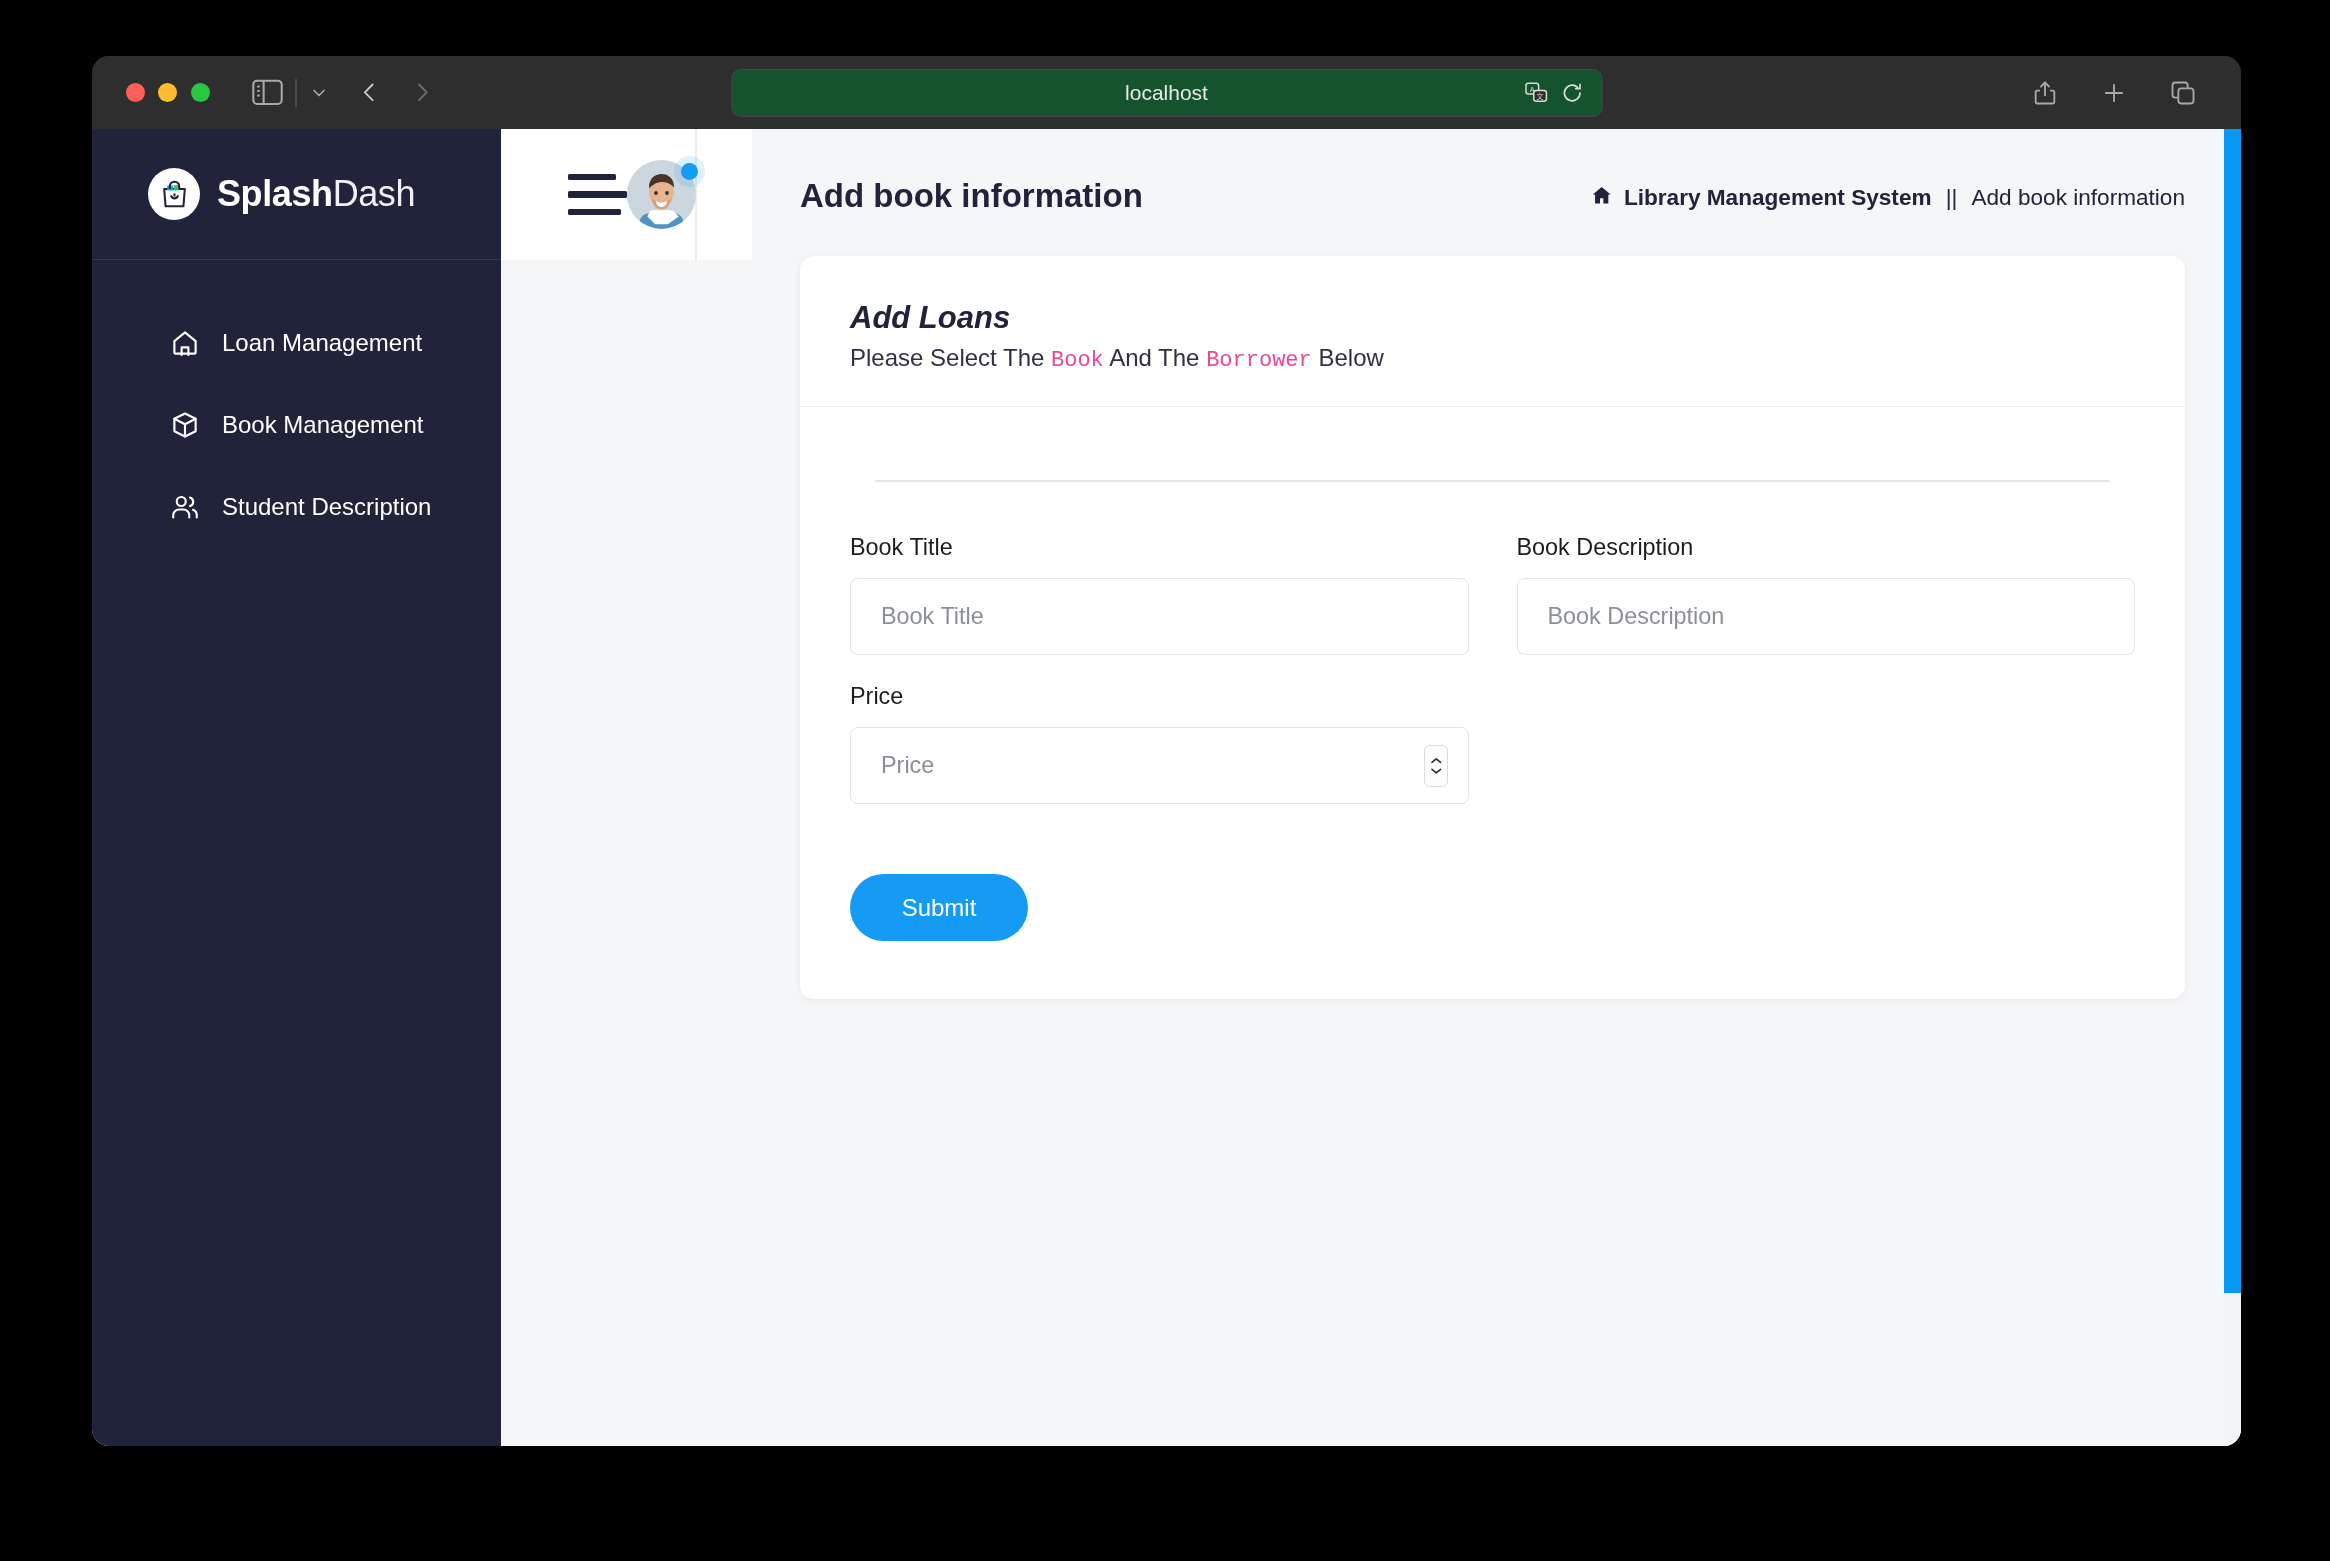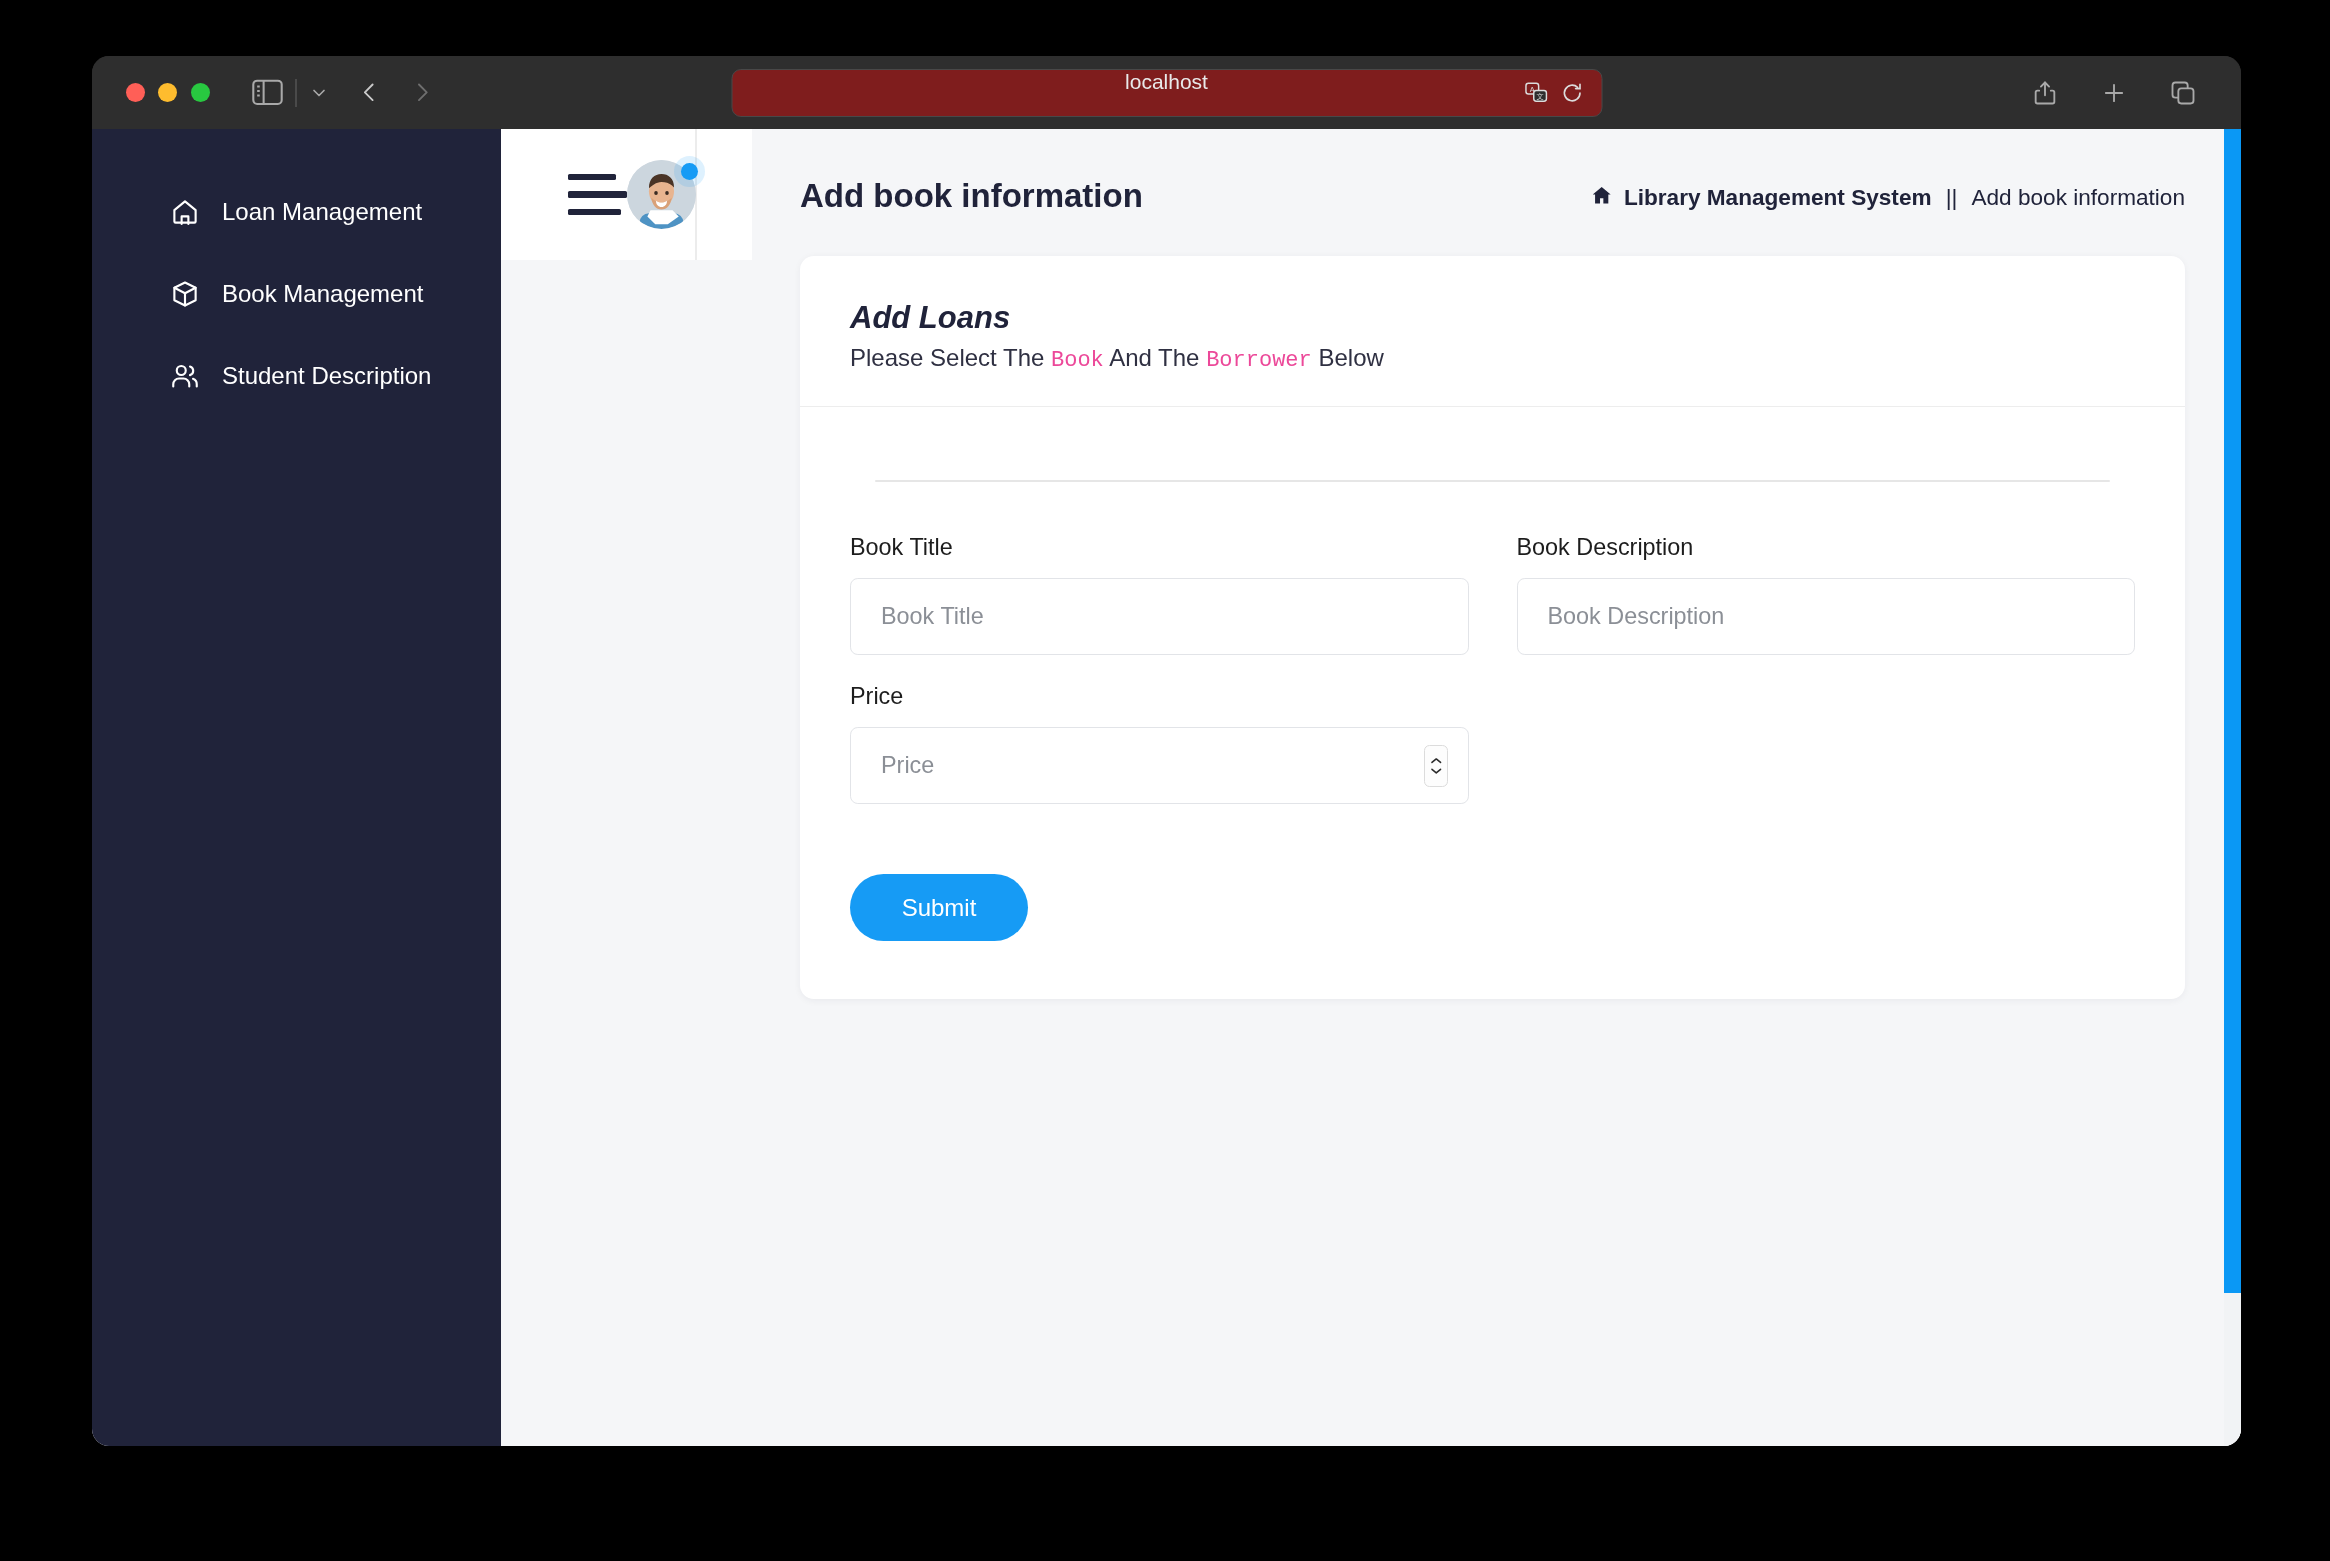--- a/index.html
+++ b/index.html
@@ -48,24 +48,24 @@
   }
   .tb-sep {
     width: 1.6px; height: 28px; background: #4a4a4a;
   }
   .navs { display: flex; align-items: center; gap: 26.6px; margin-left: 26.6px; }
 
   .urlbar {
     position: absolute;
     left: 50%; transform: translateX(-50%);
     width: 871px; height: 48px;
-    background: #7f1d1d;
+    background: #14532d;
     border: 0.8px solid #484848;
     border-radius: 9.4px;
-    display: flex; align-items: flex-start; justify-content: center;
+    display: flex; align-items: center; justify-content: center;
     color: #e9e9e9;
     font-size: 21px;
   }
   .url-actions {
     position: absolute; right: 17px; top: 50%;
     transform: translateY(-50%);
     display: flex; align-items: center; gap: 12.5px;
     color: #dcdcdc;
   }
   .toolbar-right {
@@ -379,20 +379,35 @@
           <rect x="3" y="3" width="13" height="13" rx="2.5"></rect>
             <rect x="8" y="8" width="13" height="13" rx="2.5" fill="#2e2e2e"></rect>
         </svg>
       </div>
     </div>
   </div>
 
   <div class="viewport">
 
     <aside class="app-sidebar">
+      <div class="brand">
+        <div class="brand-mark">
+          <svg width="33" height="33" viewBox="0 0 24 24" fill="none">
+            <path d="M4.5 8h15l-1 12.5h-13z" fill="#ffffff" stroke="#20233a" stroke-width="1.5" stroke-linejoin="round"></path>
+            <rect x="6.7" y="5.5" width="4.2" height="3.6" fill="#1da1f2"></rect>
+            <rect x="11.4" y="5.2" width="3.6" height="3.9" fill="#2ecc71"></rect>
+            <path d="M8.6 8V6.1a3.4 3.4 0 0 1 6.8 0V8" stroke="#20233a" stroke-width="1.5" fill="none"></path>
+            <path d="M9.6 13.2a2.6 2.6 0 0 0 4.8 0" stroke="#20233a" stroke-width="1.5" fill="none" stroke-linecap="round"></path>
+            <line x1="12" y1="11.3" x2="12" y2="13.4" stroke="#20233a" stroke-width="1.5"></line>
+          </svg>
+        </div>
+        <div class="brand-text">
+          <span class="b1">Splash</span><span class="b2">Dash</span>
+        </div>
+      </div>
 
       <nav class="nav">
         <div class="nav-item">
           <span class="nav-icon">
             <svg width="30" height="30" viewBox="0 0 24 24" fill="none" stroke="#ffffff" stroke-width="1.7" stroke-linecap="round" stroke-linejoin="round">
               <path d="M3.5 10.5 12 3.5l8.5 7v9a1 1 0 0 1-1 1h-15a1 1 0 0 1-1-1z"></path>
               <path d="M9.3 21.5v-6h5.4v6"></path>
             </svg>
           </span>
           <span class="nav-label">Loan Management</span>

